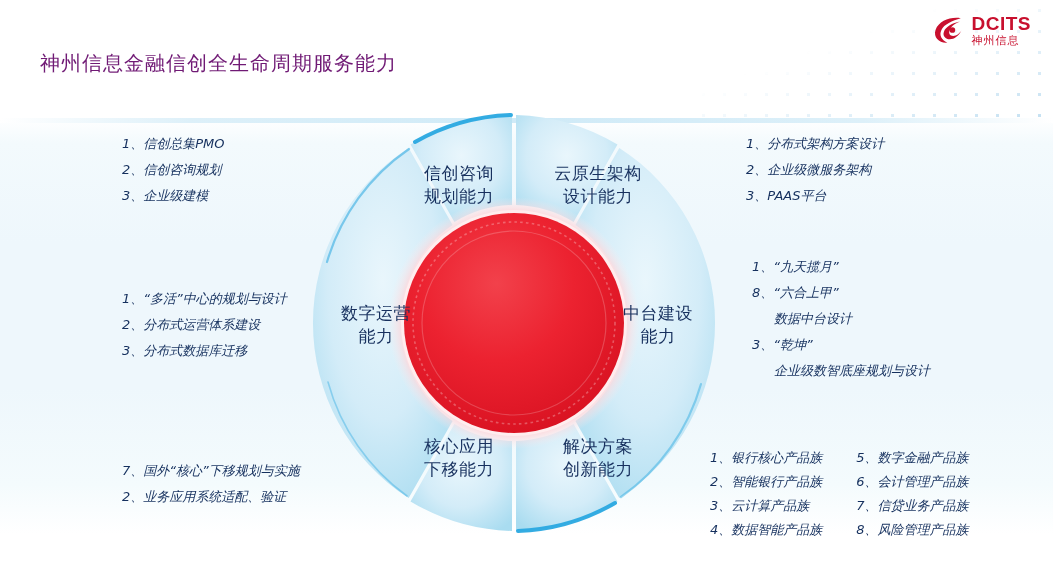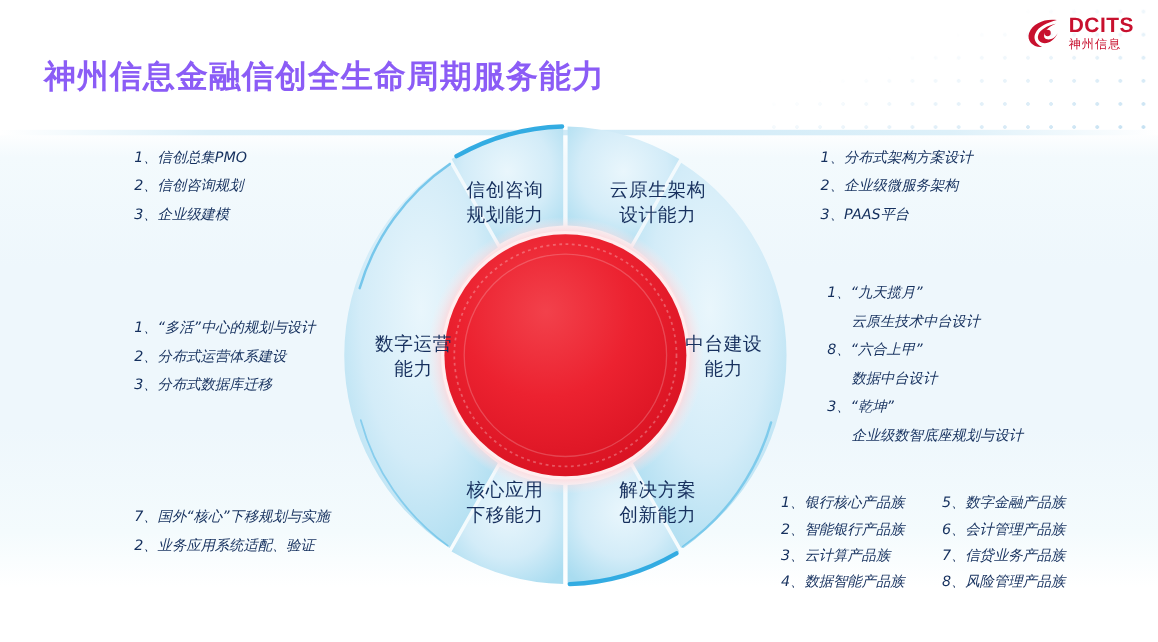--- a/index.html
+++ b/index.html
@@ -61,23 +61,23 @@
     letter-spacing: 0.5px; font-family: "Liberation Sans", sans-serif;
   }
   .logo-cn {
     font-size: 11px; color: #c8102e; letter-spacing: 1px;
     margin-top: 2px; font-family: "DejaVu Sans", sans-serif;
   }
 
   .page-title {
     position: absolute;
     left: 40px; top: 50px;
-    font-size: 29px;
-    font-weight: bold;
-    color: #8b5cf6;
+    font-size: 20px;
+    font-weight: normal;
+    color: #701a75;
     letter-spacing: 1px;
     font-family: "DejaVu Sans", sans-serif;
     white-space: nowrap;
   }
 
   
   .txt-block {
     position: absolute;
     color: #15305e;
     font-size: 13px;
@@ -179,21 +179,20 @@
   </div>
 
   <div class="txt-block" id="tb-topright">
     <span class="line">1、分布式架构方案设计</span>
     <span class="line">2、企业级微服务架构</span>
     <span class="line">3、PAAS平台</span>
   </div>
 
   <div class="txt-block" id="tb-midright">
     <span class="line">1、“九天揽月”</span>
-    <span class="sub">云原生技术中台设计</span>
     <span class="line">8、“六合上甲”</span>
     <span class="sub">数据中台设计</span>
     <span class="line">3、“乾坤”</span>
     <span class="sub">企业级数智底座规划与设计</span>
   </div>
 
   <div class="txt-block" id="tb-botright">
     <div class="col">
       <span class="line">1、银行核心产品族</span>
       <span class="line">2、智能银行产品族</span>

